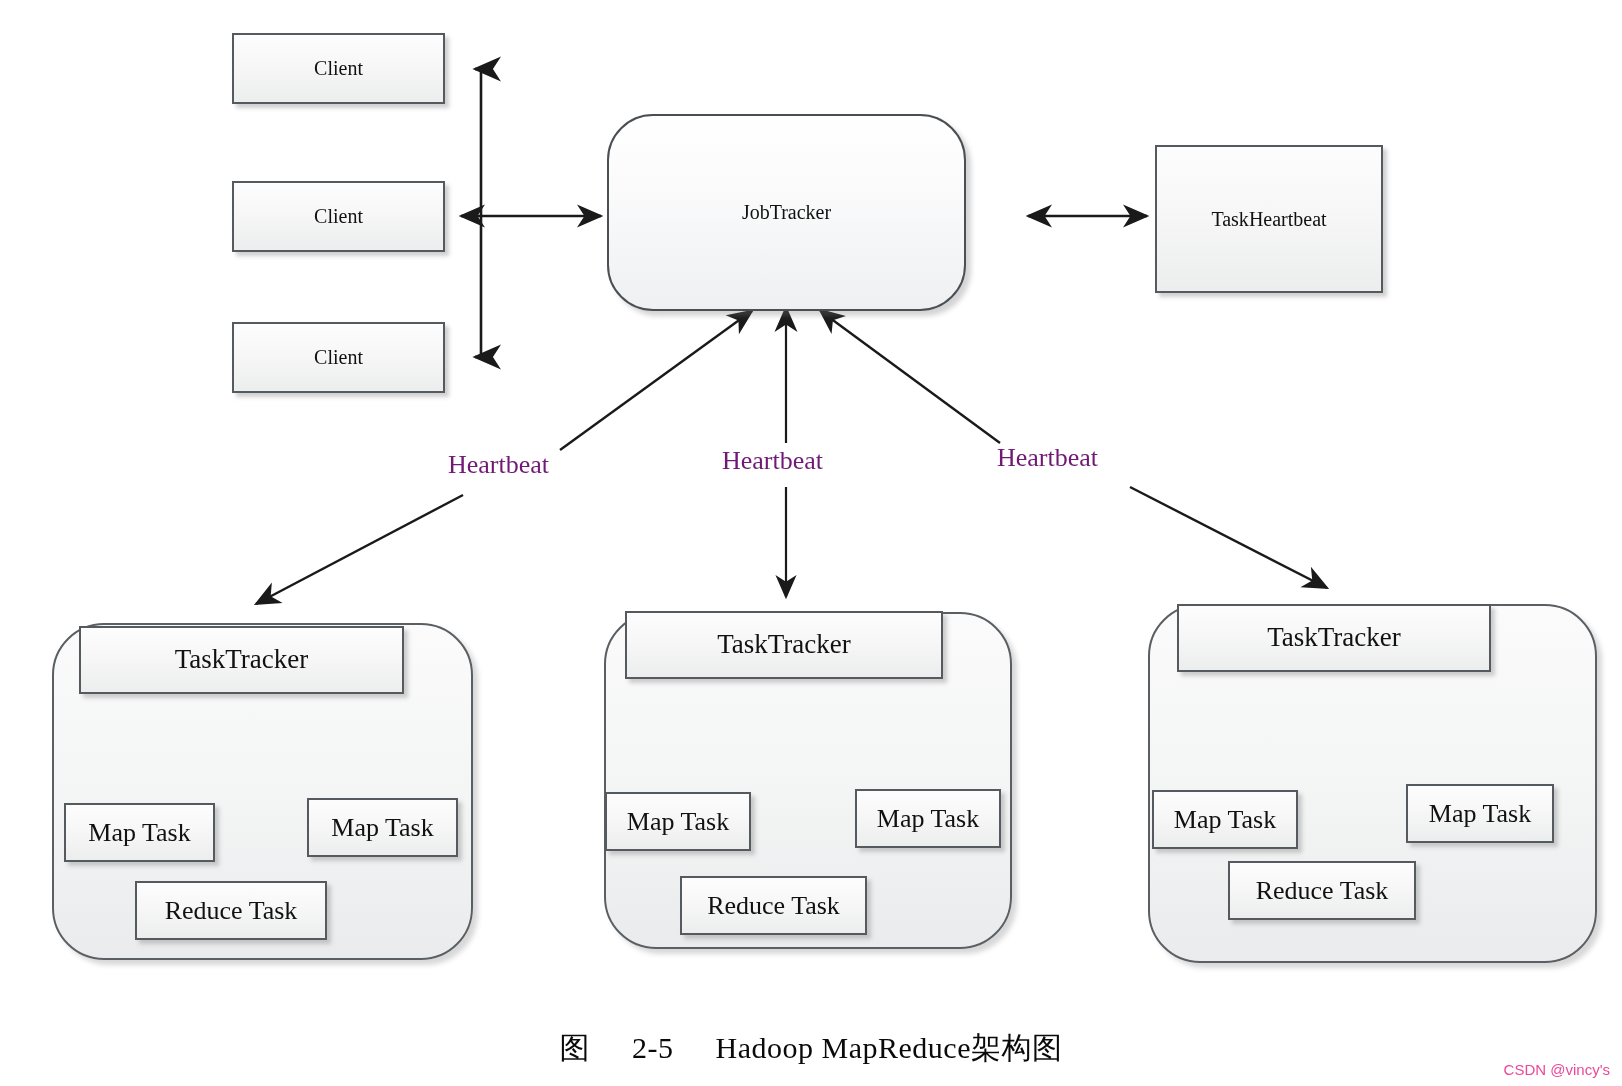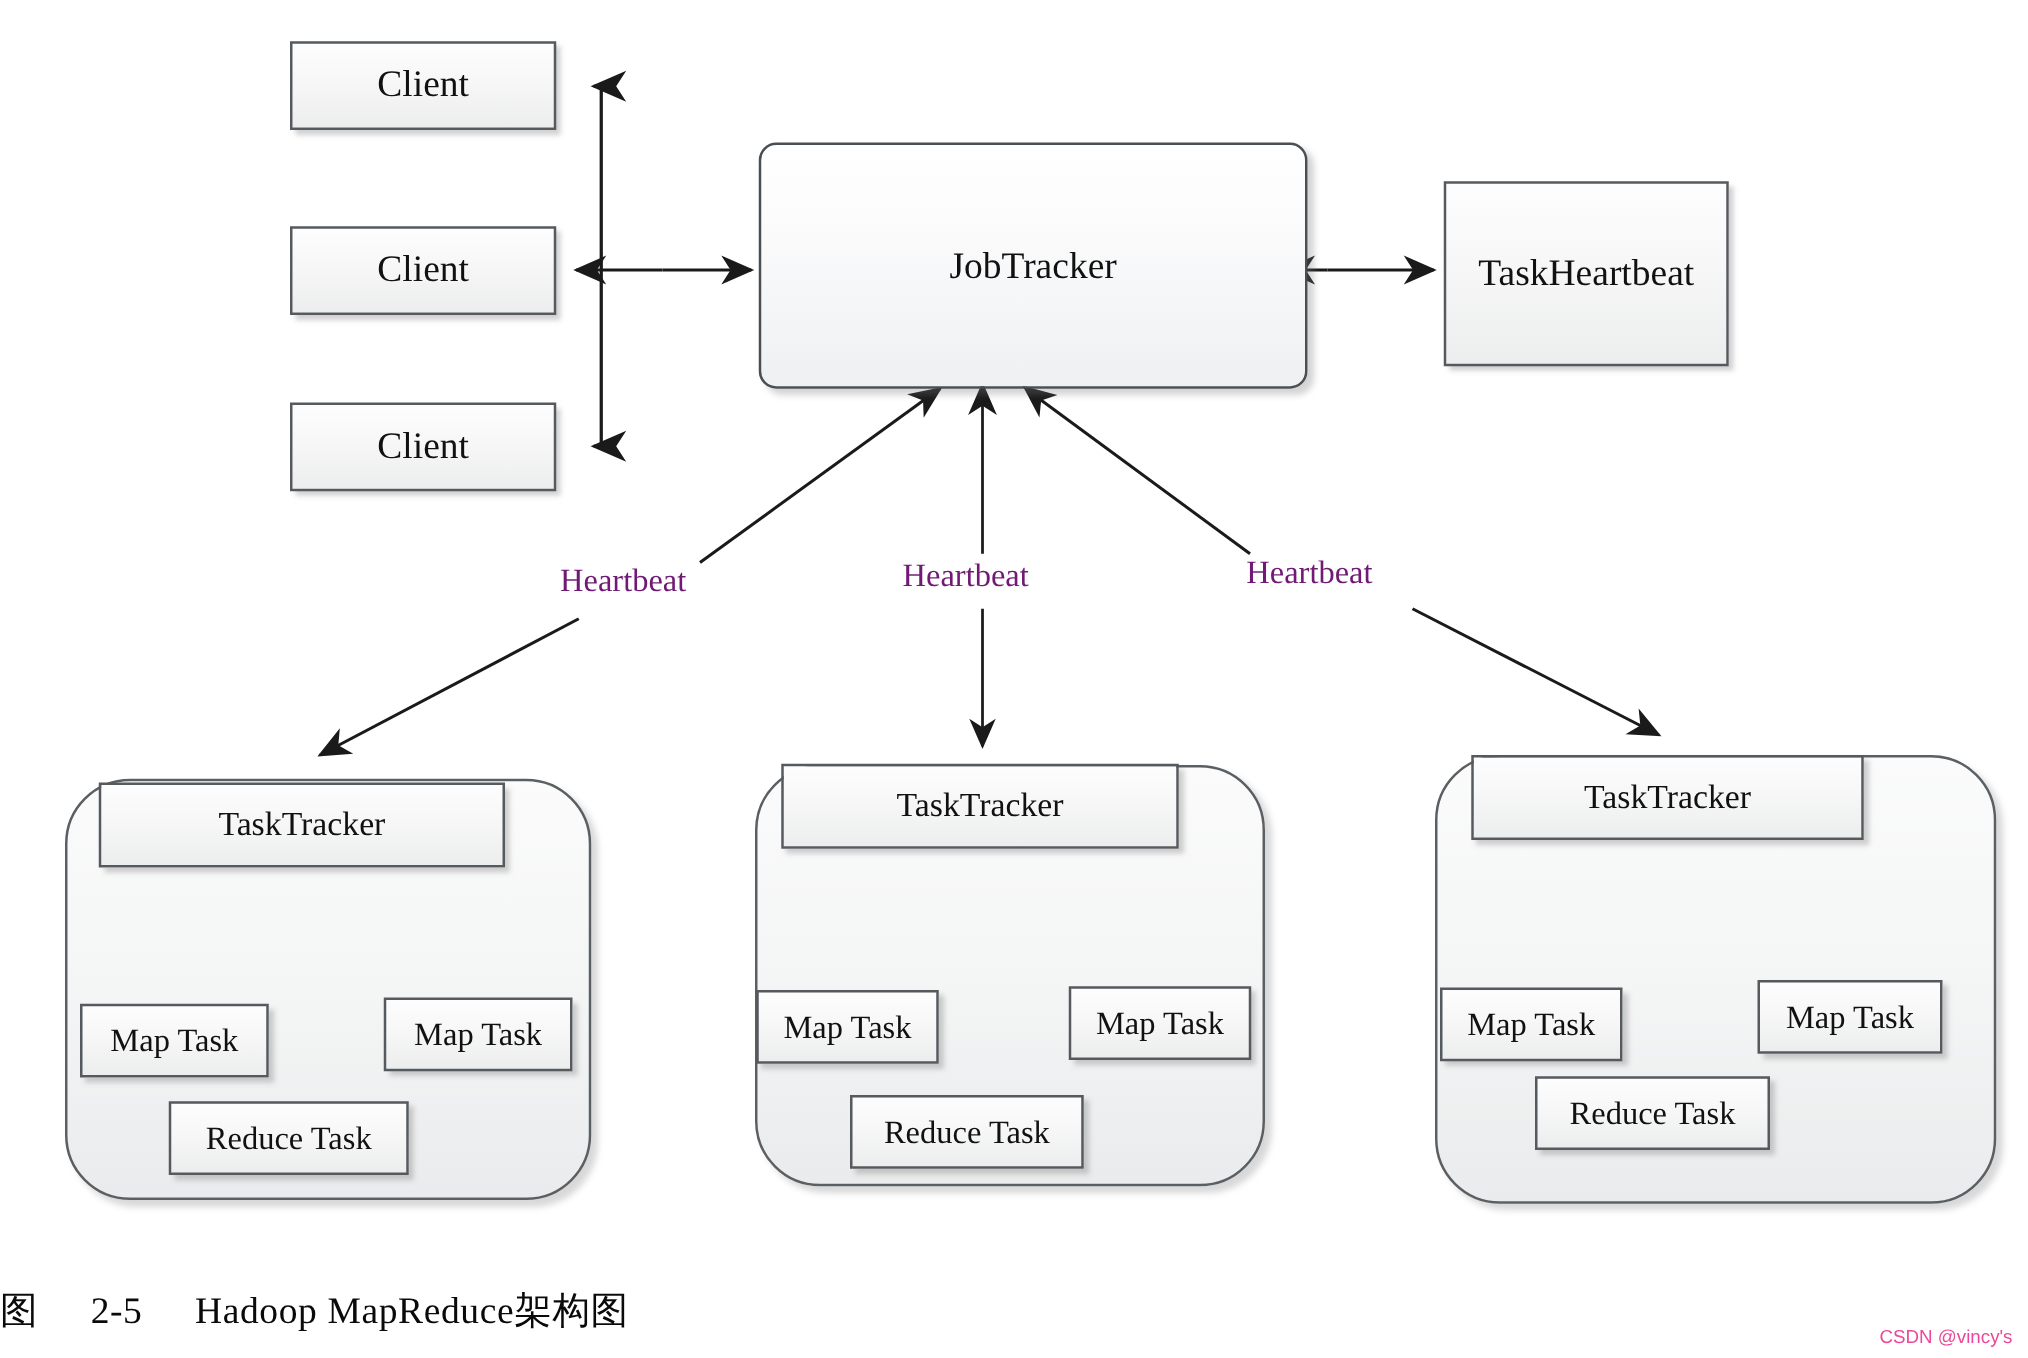--- a/index.html
+++ b/index.html
@@ -62,40 +62,40 @@
   .cluster {
     position: absolute;
     box-sizing: border-box;
     border: 2px solid #5a5f63;
     border-radius: 52px;
     background: linear-gradient(to bottom, #fbfbfb 0%, #f4f5f5 50%, #eaebec 100%);
     box-shadow: 5px 5px 5px rgba(125,125,125,0.30);
     z-index: 1;
   }
 
-  .nodetext-lg { font-size: 30px; }
+  .nodetext-lg { font-size: 20px; }
   .nodetext-md { font-size: 27px; }
   .nodetext-sm { font-size: 26px; }
 
   
   .edge-label {
     position: absolute;
     font-size: 26px;
     white-space: nowrap;
     z-index: 4;
     color: #701a75;
   }
 
   
   #caption {
     position: absolute;
     left: 0;
     right: 0;
     top: 1028px;
-    text-align: left;
+    text-align: center;
     font-size: 30px;
     letter-spacing: 0.5px;
     color: #0a0a0a;
   }
   #caption .gap { display: inline-block; width: 26px; }
 
   
   #watermark {
     position: absolute;
     right: 12px;
@@ -178,21 +178,21 @@
   </div>
 
   <div class="box nodetext-lg" style="left:232px; top:181px; width:213px; height:71px;">
     <span class="lbl">Client</span>
   </div>
 
   <div class="box nodetext-lg" style="left:232px; top:322px; width:213px; height:71px;">
     <span class="lbl">Client</span>
   </div>
 
-  <div class="pill nodetext-lg" style="left:607px; top:114px; width:439px; height:197px;border-radius:14px;">
+  <div class="pill nodetext-lg" style="left:607px; top:114px; width:359px; height:197px;">
     <span class="lbl">JobTracker</span>
   </div>
 
   <div class="box nodetext-lg" style="left:1155px; top:145px; width:228px; height:148px; flex-direction:row;">
     <span class="lbl">Task</span>
     <span class="lbl">Heartbeat</span>
   </div>
 
   <div class="edge-label" style="left:448px; top:450px;">Heartbeat</div>
   <div class="edge-label" style="left:722px; top:446px;">Heartbeat</div>

